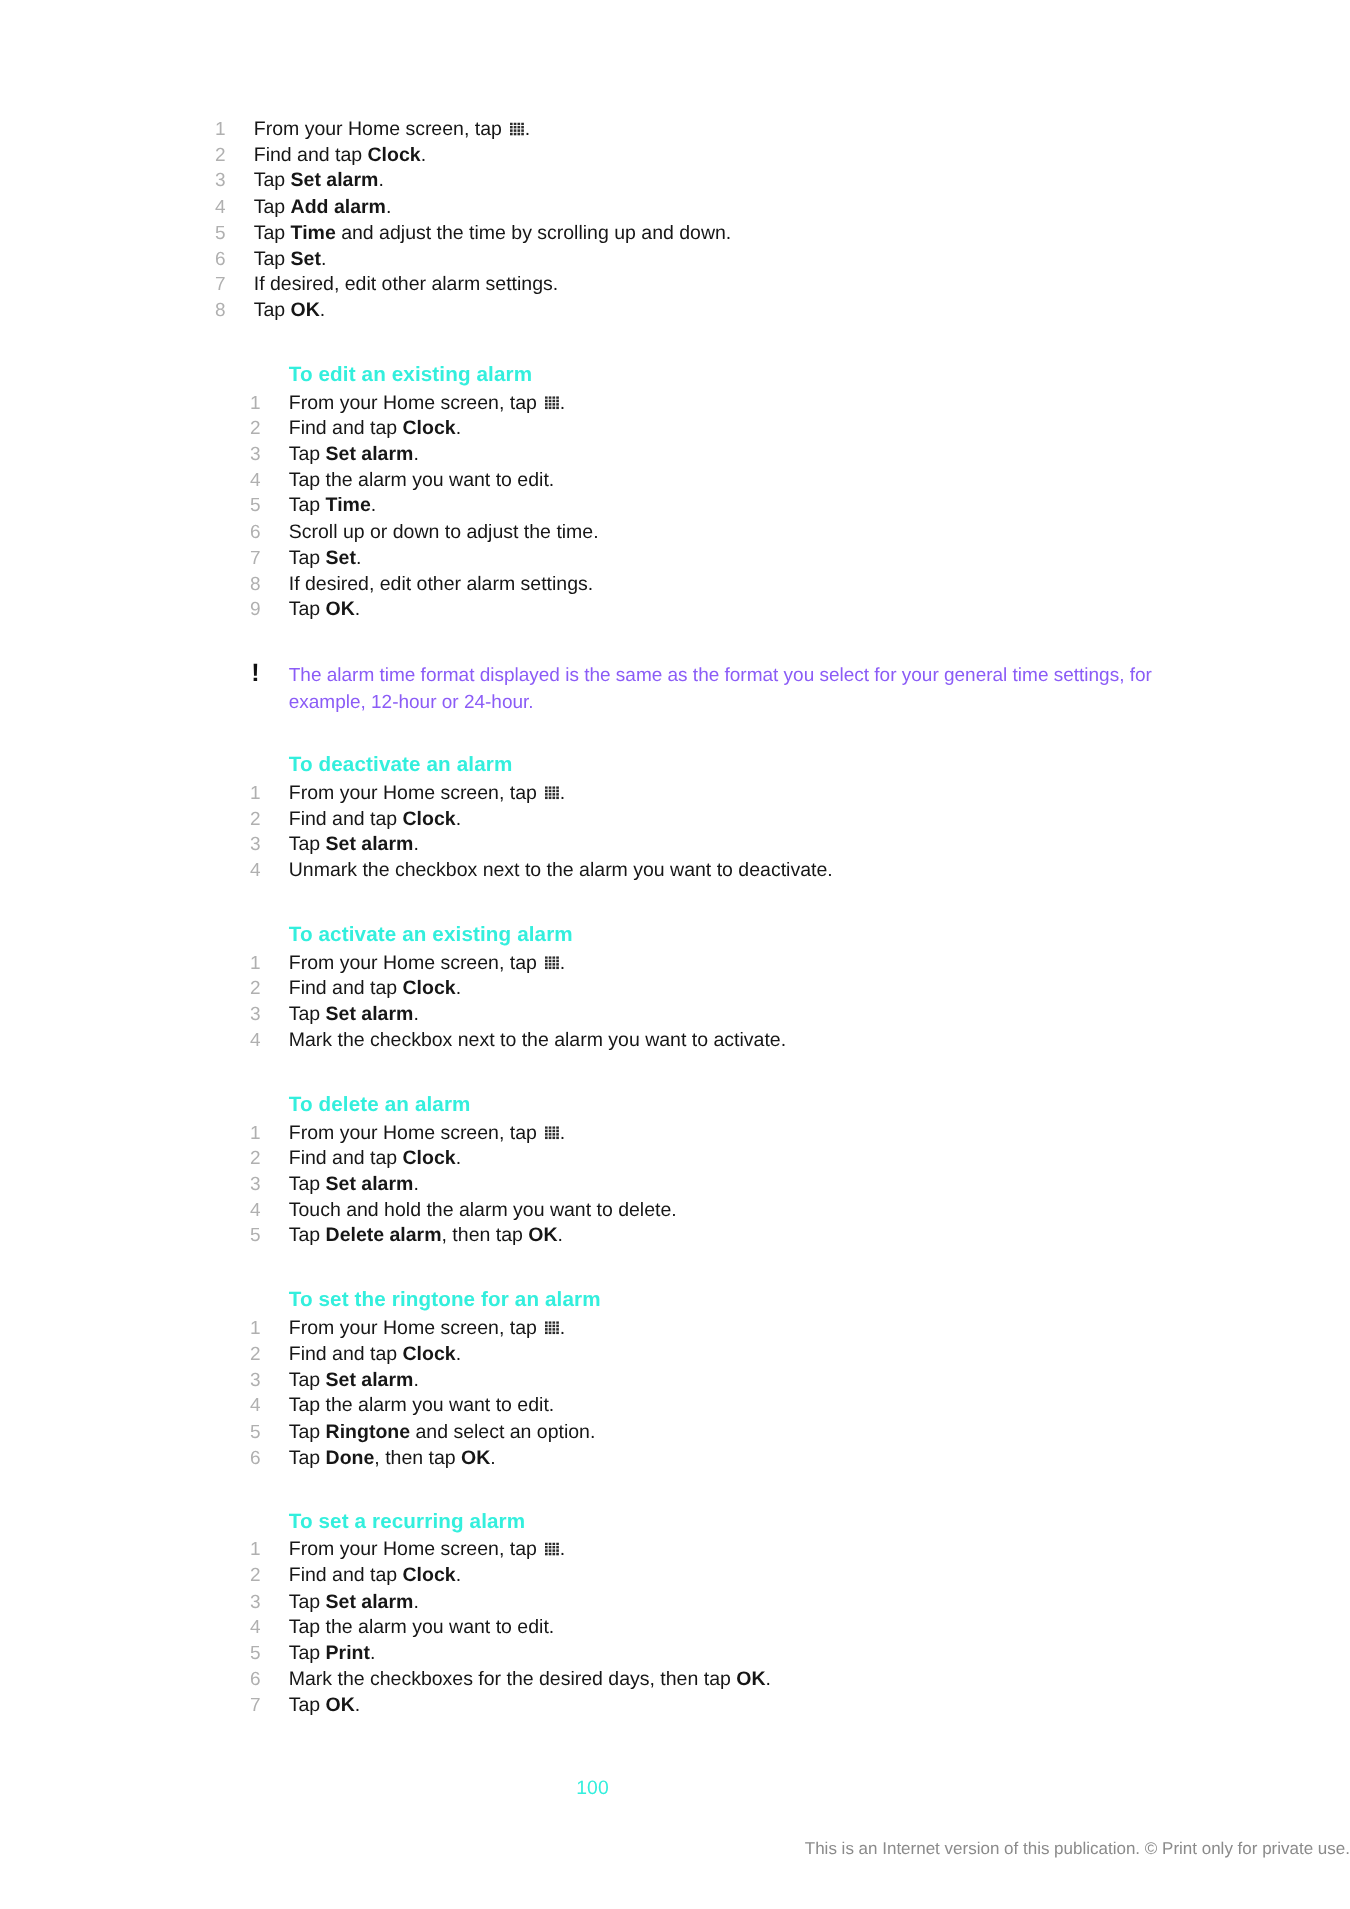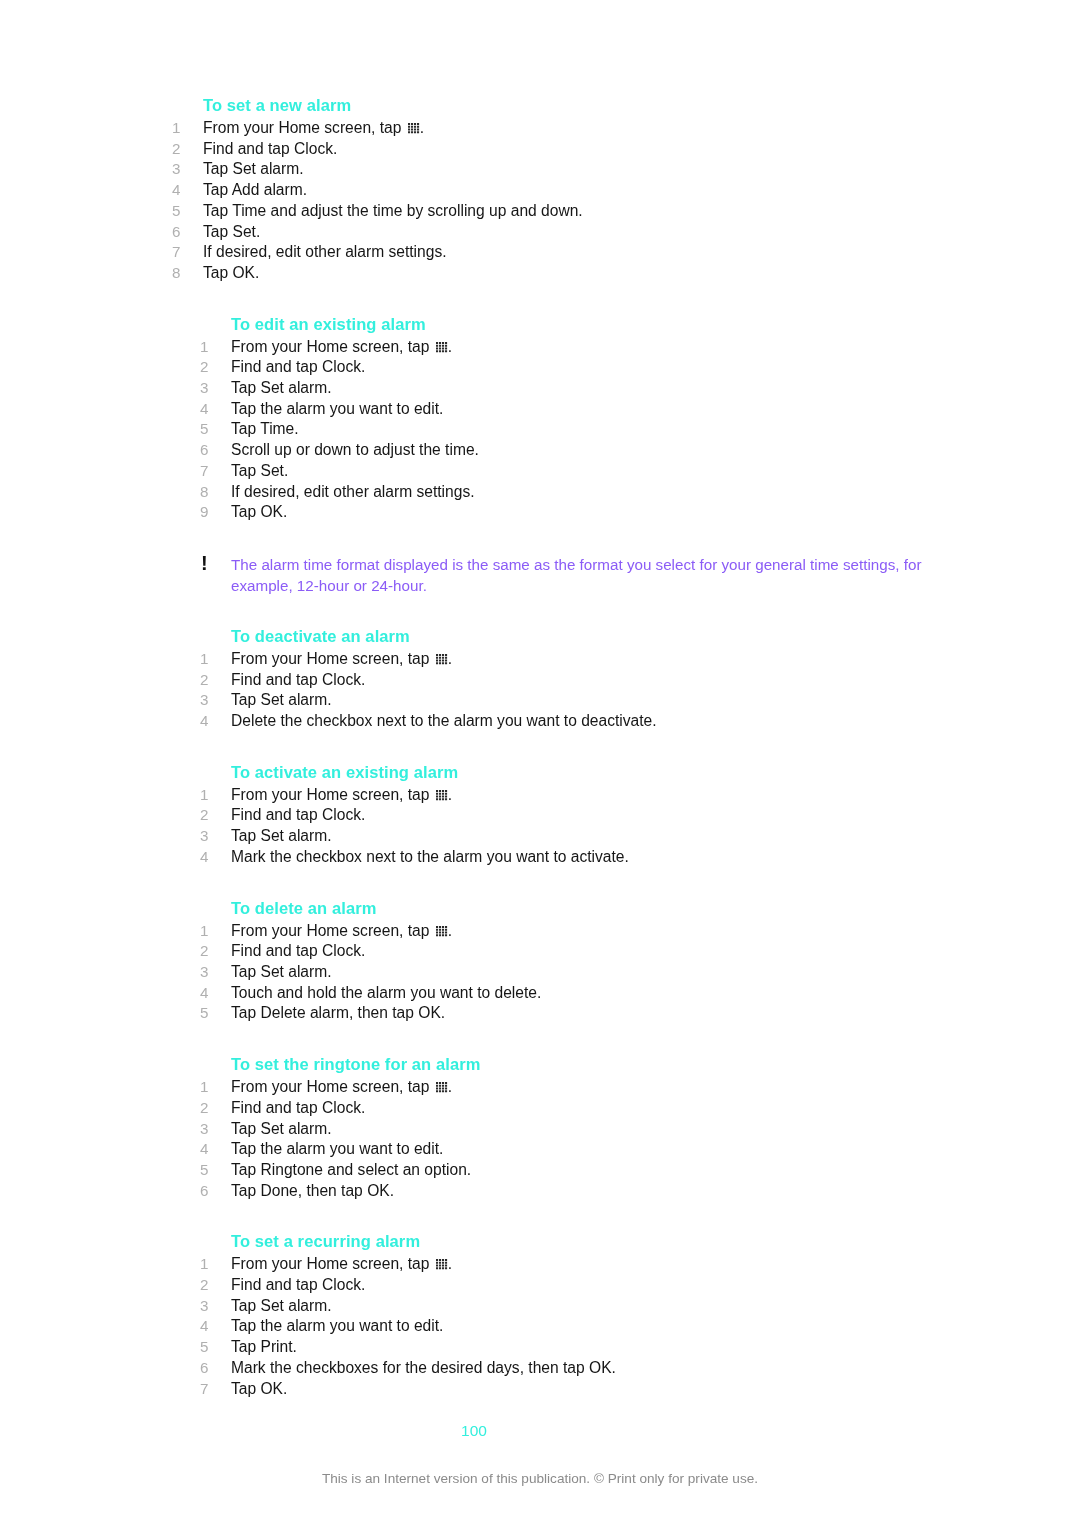--- a/index.html
+++ b/index.html
@@ -64,21 +64,21 @@
     position: absolute;
     left: 0;
     top: 0;
     width: 16px;
     text-align: left;
     color: #b0b0b0;
     font-size: 15.2px;
     line-height: 20.7px;
   }
   ol.steps li .txt { display: inline; }
-  ol.steps li b { font-weight: normal; }
+  ol.steps li b { font-weight: bold; }
 
   
   .grid-icon {
     display: inline-block;
     width: 12px;
     height: 11px;
     vertical-align: -1px;
     margin: 0 0px 0 2px;
     position: relative;
     top: 0px;
@@ -117,34 +117,33 @@
     text-align: center;
     color: #33efdd;
     font-size: 15.5px;
     line-height: 20px;
   }
   .footer-note {
     position: absolute;
     left: 0;
     top: 1470px;
     width: 1080px;
-    text-align: center;
+    text-align: right;
     color: #8b8b8b;
     font-size: 13.6px;
     line-height: 18px;
   }
 </style>
 </head>
 <body>
 
 <div class="page">
 
   <div class="content" id="sections-root">
       <div class="section">
-        <div class="section-heading">To set a new alarm</div>
         <ol class="steps">
           <li><span class="num">1</span><span class="txt">From your Home screen, tap <span class="grid-icon"><svg viewBox="0 0 12 11" width="12" height="11">
                   <rect x="0" y="0" width="2.1" height="2.0" fill="#2b2b2b"></rect>
                   <rect x="3" y="0" width="2.1" height="2.0" fill="#2b2b2b"></rect>
                   <rect x="6" y="0" width="2.1" height="2.0" fill="#2b2b2b"></rect>
                   <rect x="9" y="0" width="2.1" height="2.0" fill="#2b2b2b"></rect>
                   <rect x="0" y="2.75" width="2.1" height="2.0" fill="#2b2b2b"></rect>
                   <rect x="3" y="2.75" width="2.1" height="2.0" fill="#2b2b2b"></rect>
                   <rect x="6" y="2.75" width="2.1" height="2.0" fill="#2b2b2b"></rect>
                   <rect x="9" y="2.75" width="2.1" height="2.0" fill="#2b2b2b"></rect>
@@ -217,21 +216,21 @@
                   <rect x="3" y="5.5" width="2.1" height="2.0" fill="#2b2b2b"></rect>
                   <rect x="6" y="5.5" width="2.1" height="2.0" fill="#2b2b2b"></rect>
                   <rect x="9" y="5.5" width="2.1" height="2.0" fill="#2b2b2b"></rect>
                   <rect x="0" y="8.25" width="2.1" height="2.0" fill="#2b2b2b"></rect>
                   <rect x="3" y="8.25" width="2.1" height="2.0" fill="#2b2b2b"></rect>
                   <rect x="6" y="8.25" width="2.1" height="2.0" fill="#2b2b2b"></rect>
                   <rect x="9" y="8.25" width="2.1" height="2.0" fill="#2b2b2b"></rect>
                 </svg></span>.</span></li>
           <li><span class="num">2</span><span class="txt">Find and tap <b>Clock</b>.</span></li>
           <li><span class="num">3</span><span class="txt">Tap <b>Set alarm</b>.</span></li>
-          <li><span class="num">4</span><span class="txt">Delete the checkbox next to the alarm you want to deactivate.</span></li>
+          <li><span class="num">4</span><span class="txt">Unmark the checkbox next to the alarm you want to deactivate.</span></li>
         </ol>
       </div>
       <div class="section">
         <div class="section-heading">To activate an existing alarm</div>
         <ol class="steps">
           <li><span class="num">1</span><span class="txt">From your Home screen, tap <span class="grid-icon"><svg viewBox="0 0 12 11" width="12" height="11">
                   <rect x="0" y="0" width="2.1" height="2.0" fill="#2b2b2b"></rect>
                   <rect x="3" y="0" width="2.1" height="2.0" fill="#2b2b2b"></rect>
                   <rect x="6" y="0" width="2.1" height="2.0" fill="#2b2b2b"></rect>
                   <rect x="9" y="0" width="2.1" height="2.0" fill="#2b2b2b"></rect>

